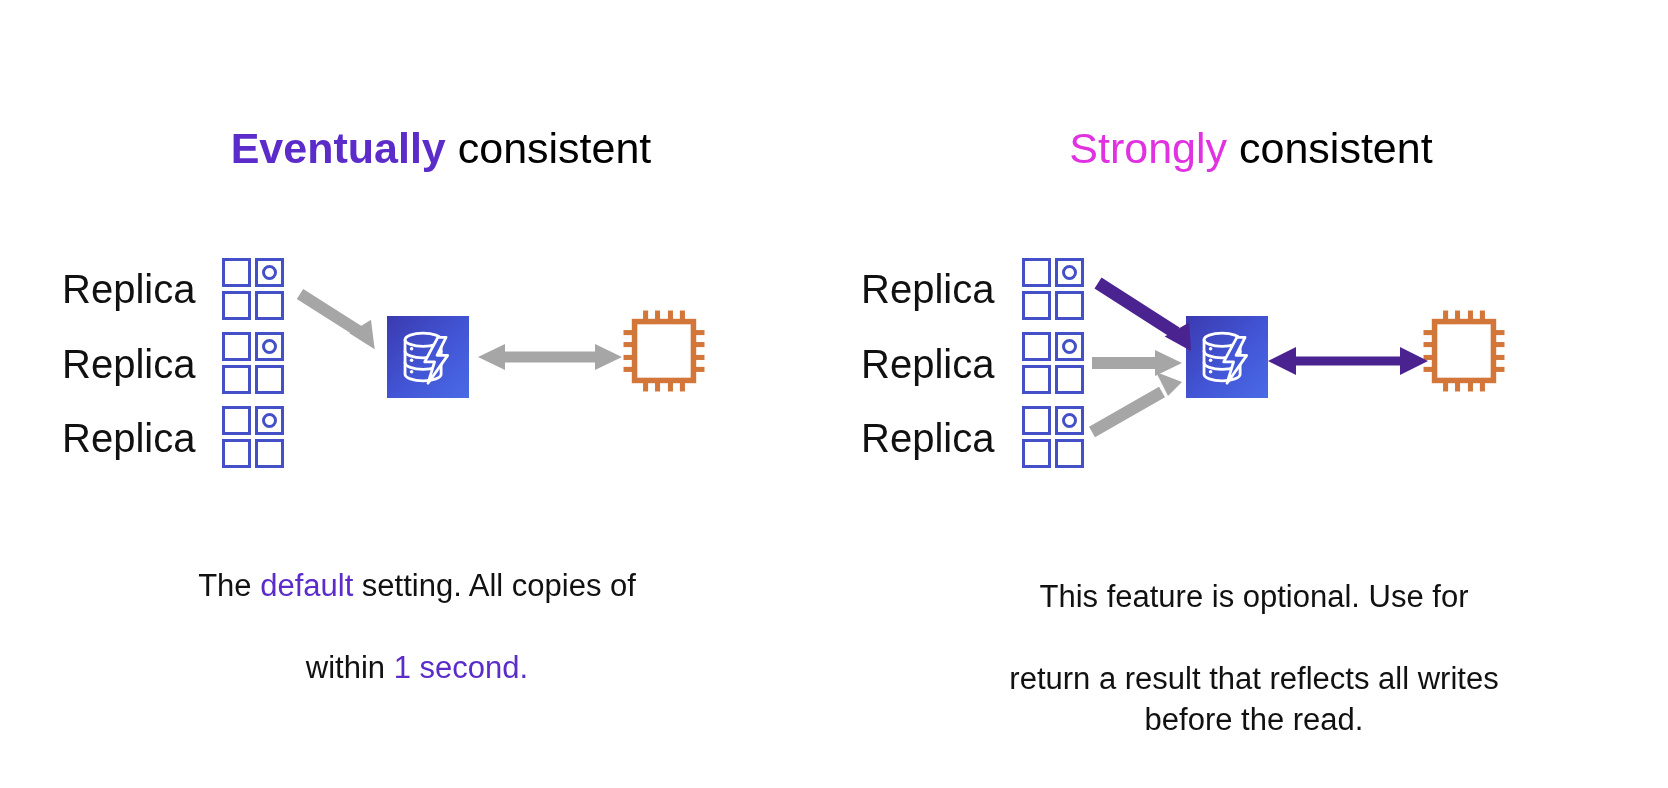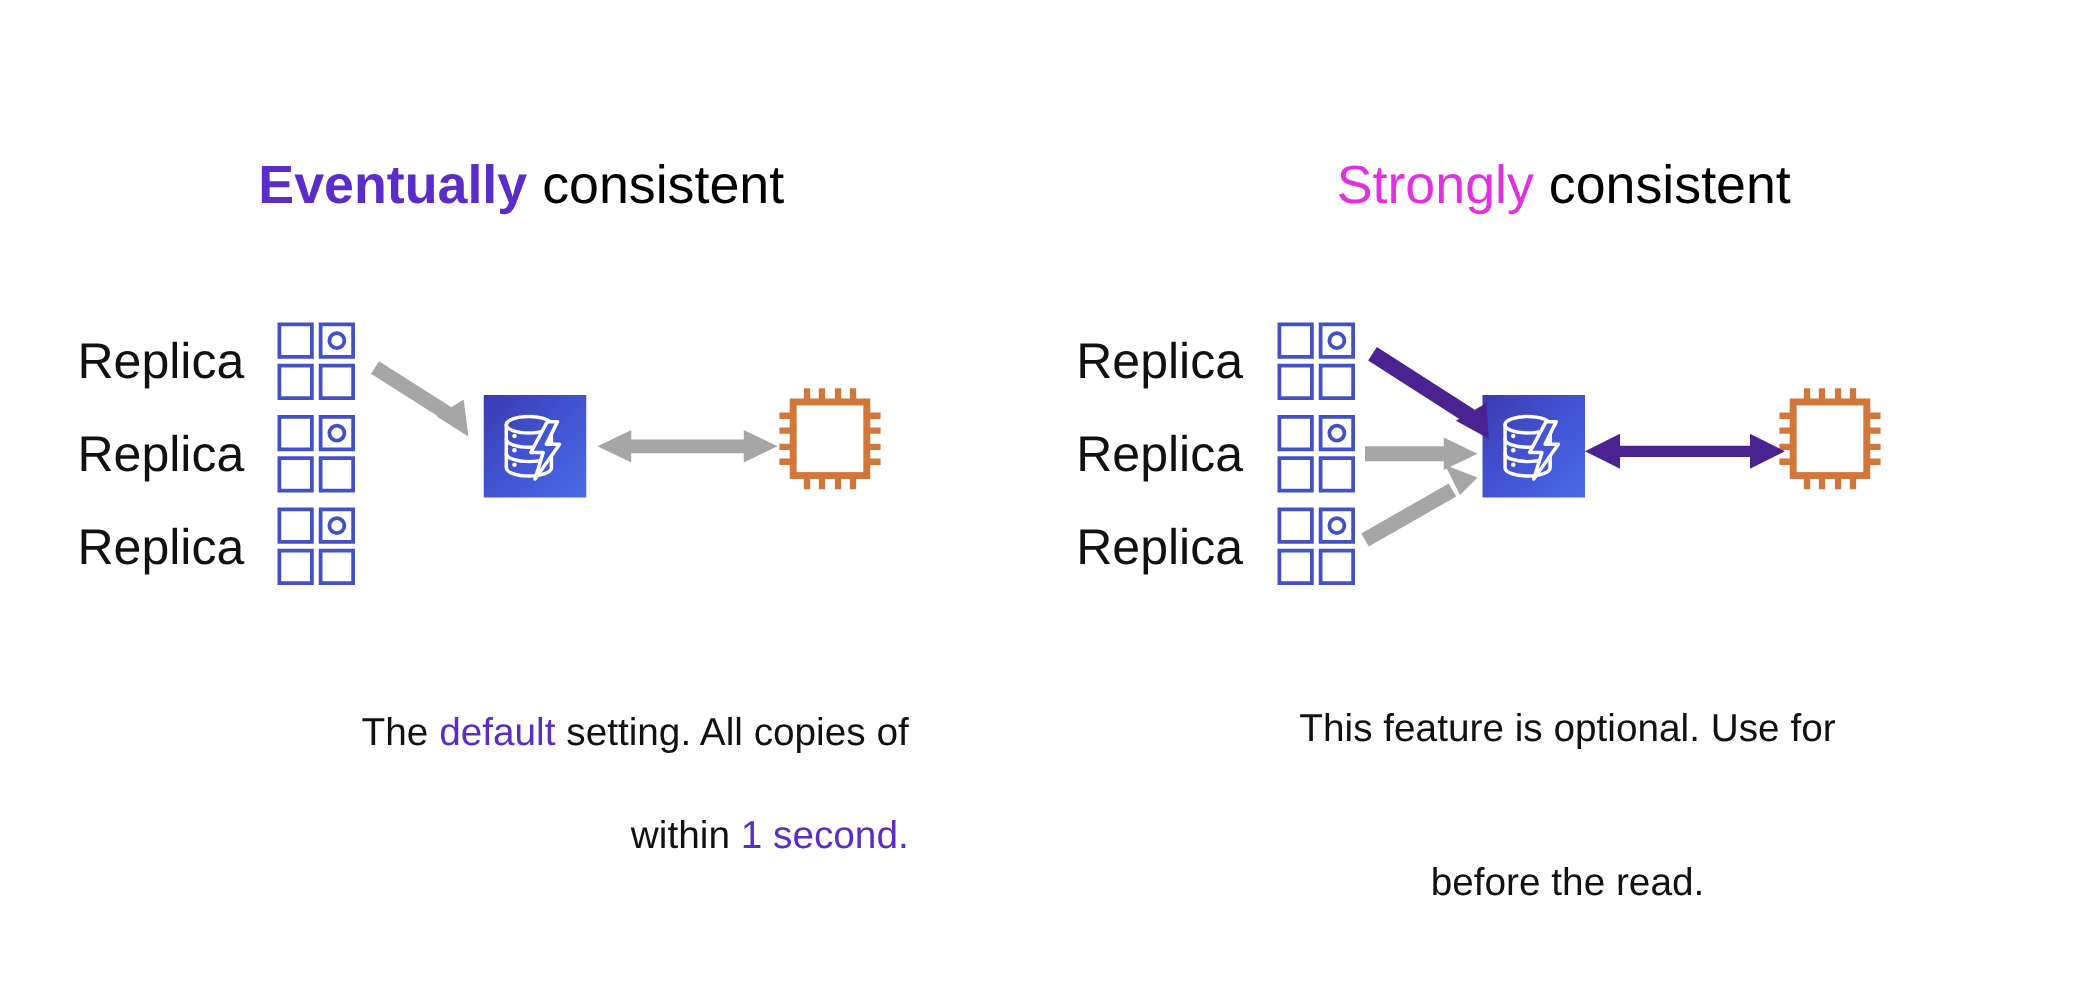--- a/index.html
+++ b/index.html
@@ -17,21 +17,21 @@
   }
   .stage {
     position: absolute;
     inset: 0;
   }
   .panel {
     position: absolute;
     top: 0;
     height: 788px;
   }
-  .panel-left  { left: 0px;   width: 834px; }
+  .panel-left  { left: 0px;   width: 834px; padding-left: 16px; }
   .panel-right { left: 834px; width: 834px; }
 
   .title {
     position: absolute;
     top: 122px;
     width: 100%;
     text-align: center;
     font-size: 43px;
     line-height: 52px;
     white-space: nowrap;
@@ -192,21 +192,21 @@
           <line x1="18" y1="57" x2="6" y2="57"></line>
           <line x1="18" y1="70" x2="6" y2="70"></line>
           <line x1="82" y1="30" x2="94" y2="30"></line>
           <line x1="82" y1="43" x2="94" y2="43"></line>
           <line x1="82" y1="57" x2="94" y2="57"></line>
           <line x1="82" y1="70" x2="94" y2="70"></line>
         </g>
       </svg>
     </div>
 
-    <div class="caption" style="left:107px; top:565px; width:620px;text-align:right;">
+    <div class="caption" style="left:107px; top:565px; width:620px;">
       <span>The </span><span class="hl">default</span><span> setting. All copies of</span>
       <br>
       <br>
       <span>within </span><span class="hl">1 second.</span>
     </div>
   </div>
 
   <div class="panel panel-right">
 
     <div class="title">
@@ -270,24 +270,25 @@
           <line x1="18" y1="57" x2="6" y2="57"></line>
           <line x1="18" y1="70" x2="6" y2="70"></line>
           <line x1="82" y1="30" x2="94" y2="30"></line>
           <line x1="82" y1="43" x2="94" y2="43"></line>
           <line x1="82" y1="57" x2="94" y2="57"></line>
           <line x1="82" y1="70" x2="94" y2="70"></line>
         </g>
       </svg>
     </div>
 
-    <div class="caption" style="left:75px; top:562px; width:690px;">
+    <div class="caption" style="left:75px; top:576px; width:690px;">
       <span>This feature is optional. Use for</span>
       <br>
       <br>
+      <span>return a result that reflects all writes</span>
       <br>
       <span>before the read.</span>
     </div>
   </div>
 
   <div class="arrow-layer">
     <svg viewBox="0 0 1668 788" aria-hidden="true">
 
       <g>
         <line x1="300" y1="294" x2="363" y2="334" stroke="#a6a6a6" stroke-width="12" stroke-linecap="butt"></line>

